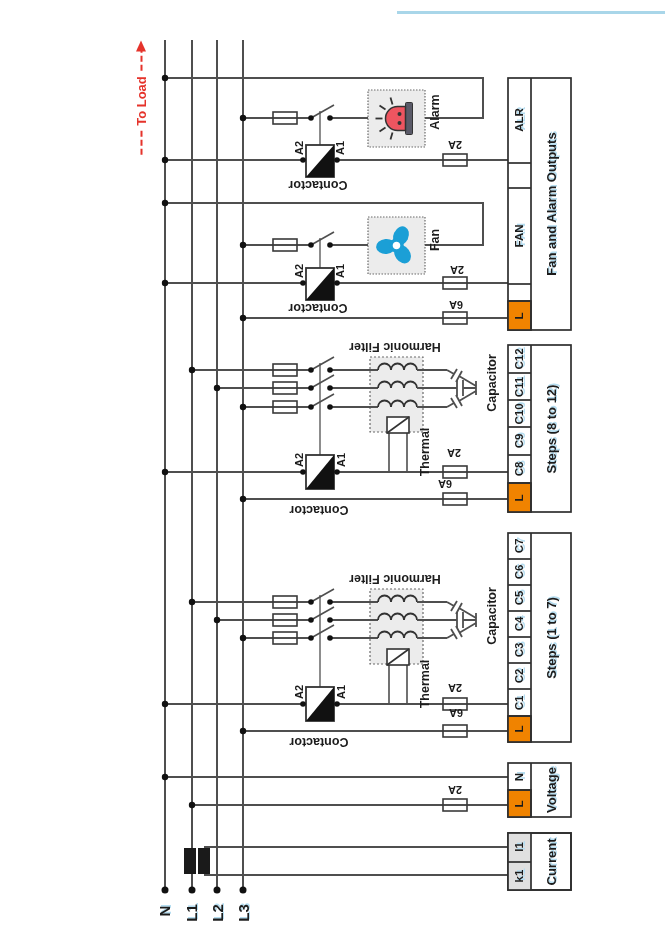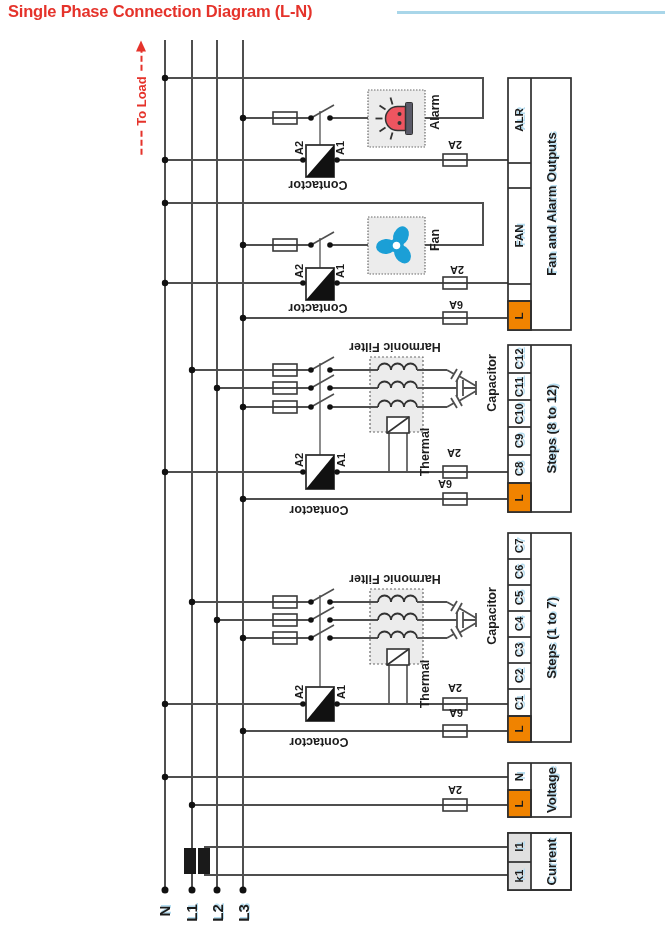--- a/index.html
+++ b/index.html
@@ -265,21 +265,20 @@
     </g>
 
     <g transform="translate(396.5 245.5)">
       <ellipse cx="0" cy="-10.5" rx="7.5" ry="10" fill="#1b9fd6" transform="rotate(25)"></ellipse>
       <ellipse cx="0" cy="-10.5" rx="7.5" ry="10" fill="#1b9fd6" transform="rotate(145)"></ellipse>
       <ellipse cx="0" cy="-10.5" rx="7.5" ry="10" fill="#1b9fd6" transform="rotate(265)"></ellipse>
       <circle cx="0" cy="0" r="5.5" fill="#fff" stroke="#1b9fd6" stroke-width="3.4"></circle>
     </g>
   </svg>
 
-  <div class="page-title">Single Phase Connection Diagram (L-N)</div>
   <div class="title-rule"></div>
 
   <div class="uparrow"></div>
   <div class="toload">
     <span class="dashseg"></span>
     <span>To Load</span>
     <span class="dashseg"></span>
   </div>
 
   <div class="lbl sz15 shadow" style="left:164px;top:911px;">N</div>

